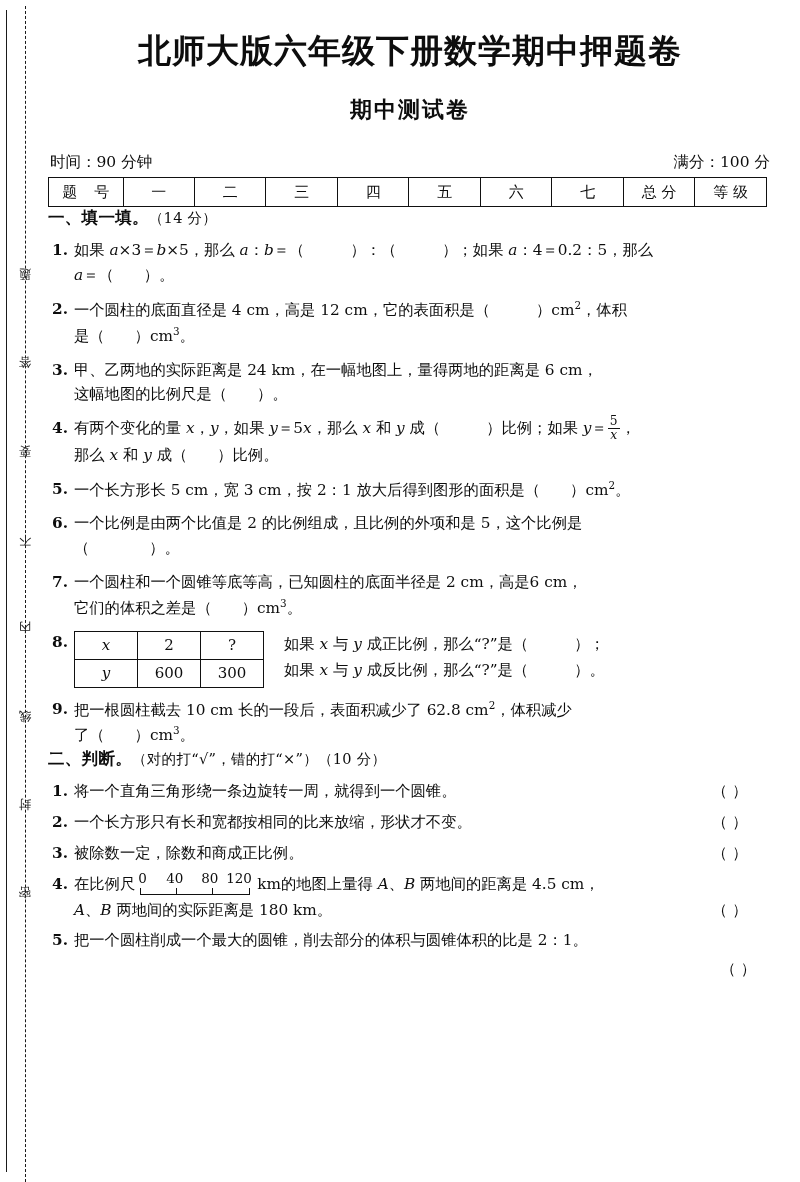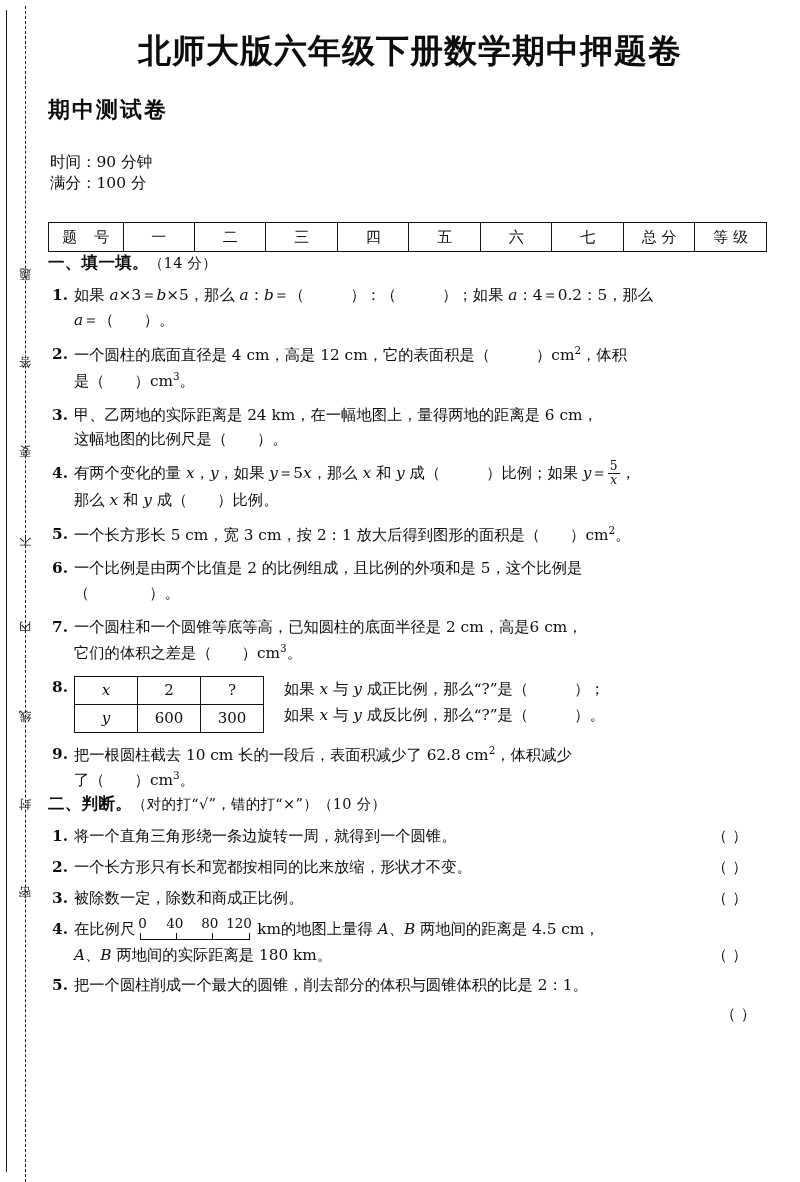--- a/index.html
+++ b/index.html
@@ -32,31 +32,31 @@
 
   
   .content{position:absolute;left:48px;top:0;width:724px;}
 
   .title{
     text-align:center;font-size:33px;font-weight:bold;
     letter-spacing:1px;margin-top:33px;line-height:1.1;
     font-family:"DejaVu Serif","Liberation Serif",serif;
   }
   .subtitle{
-    text-align:left;font-size:22px;font-weight:bold;
+    text-align:center;font-size:22px;font-weight:bold;
     margin-top:26px;letter-spacing:2px;
   }
   .meta{
     display:flex;justify-content:space-between;
-    font-size:15.5px;margin-top:27px;padding:0 2px;flex-direction:column;
+    font-size:15.5px;margin-top:27px;padding:0 2px;
   }
 
   
   table.score{
-    border-collapse:collapse;margin-top:28px;width:719px;
+    border-collapse:collapse;margin-top:4px;width:719px;
     table-layout:fixed;
   }
   table.score td{
     border:1.3px solid #111;height:28px;text-align:center;
     font-size:15px;padding:0;
   }
   table.score td.wide{width:73px;letter-spacing:6px;text-indent:6px;}
   table.score td.c{width:70px;}
 
   

